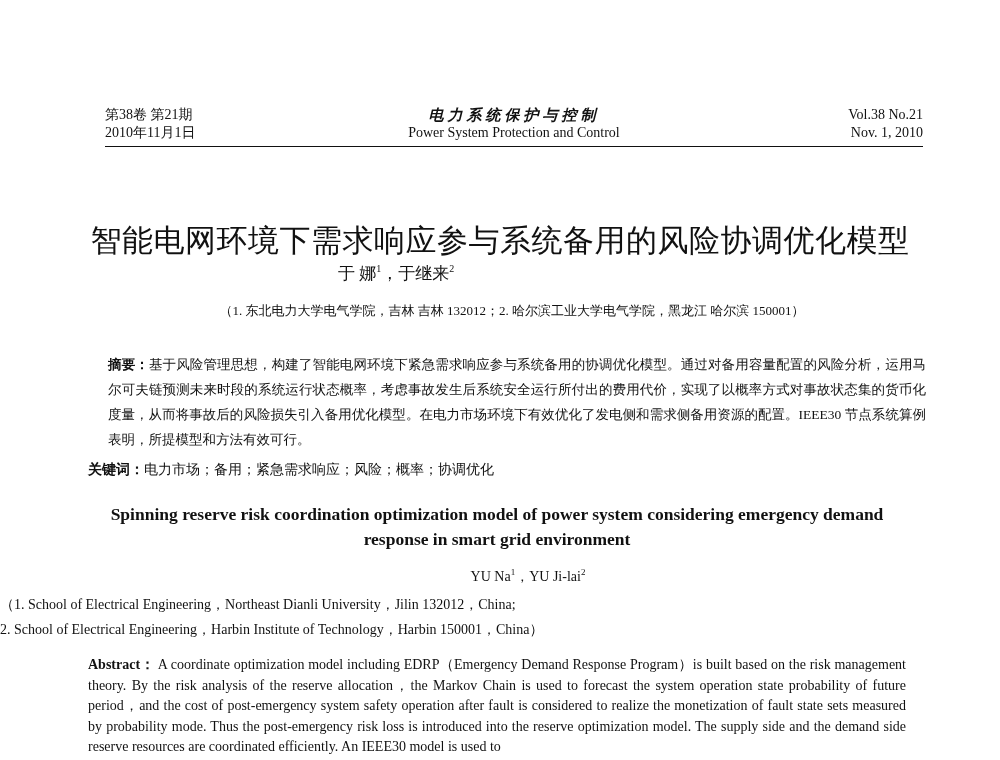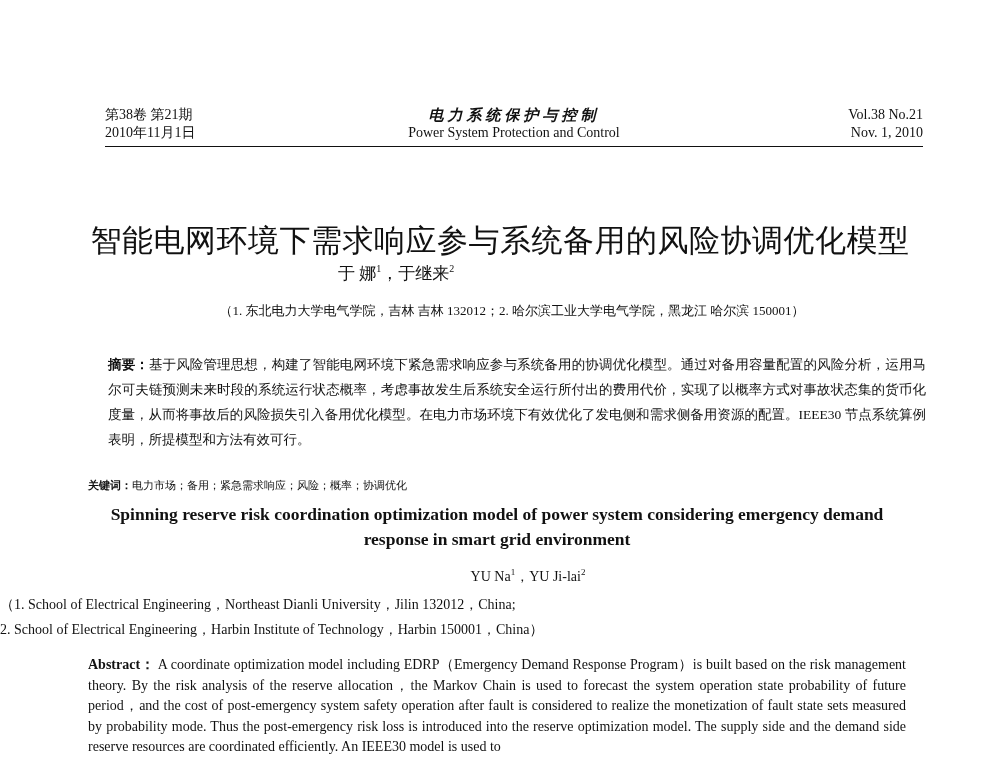--- a/index.html
+++ b/index.html
@@ -13,21 +13,21 @@
   .hdr-center .en { font-size: 14px; }
   .hdr-right { position: absolute; right: 0; top: 0; text-align: right; font-size: 14px; line-height: 18px; }
 
   .title-cn { position: absolute; left: 0; width: 1000px; top: 176px; text-align: center; font-family: "DejaVu Sans", sans-serif; font-size: 31px; letter-spacing: 0.5px; margin-top: 44px; }
   .authors-cn { position: absolute; left: 0; width: 792px; top: 262px; text-align: center; font-size: 17px; }
   .authors-cn sup { font-size: 10px; }
   .affil-cn { position: absolute; left: 0; width: 1000px; top: 302px; text-align: center; font-size: 13px; padding-left: 12px; }
 
   .abstract-cn { position: absolute; left: 88px; width: 818px; top: 352px; font-size: 13.5px; line-height: 25px; text-align: justify; margin-left: 20px; }
   .abstract-cn .lbl { font-weight: bold; }
-  .keywords-cn { position: absolute; left: 88px; width: 818px; top: 474px; font-size: 11px; line-height: 22px; }
+  .keywords-cn { position: absolute; left: 88px; width: 818px; top: 459px; font-size: 14px; line-height: 22px; }
   .keywords-cn .lbl { font-weight: bold; }
 
   .title-en { position: absolute; left: 88px; width: 818px; top: 502px; text-align: center; font-size: 17.5px; font-weight: bold; line-height: 25px; }
   .authors-en { position: absolute; left: 0; width: 1000px; top: 567px; text-align: center; font-size: 14px; padding-left: 28px; }
   .authors-en sup { font-size: 9px; }
   .affil-en { position: absolute; left: 0; width: 1000px; top: 592px; text-align: left; font-size: 14px; line-height: 25px; }
 
   .abstract-en { position: absolute; left: 88px; width: 818px; top: 655px; font-size: 14px; line-height: 20.5px; text-align: justify; }
   .abstract-en .lbl { font-weight: bold; }
 </style>

